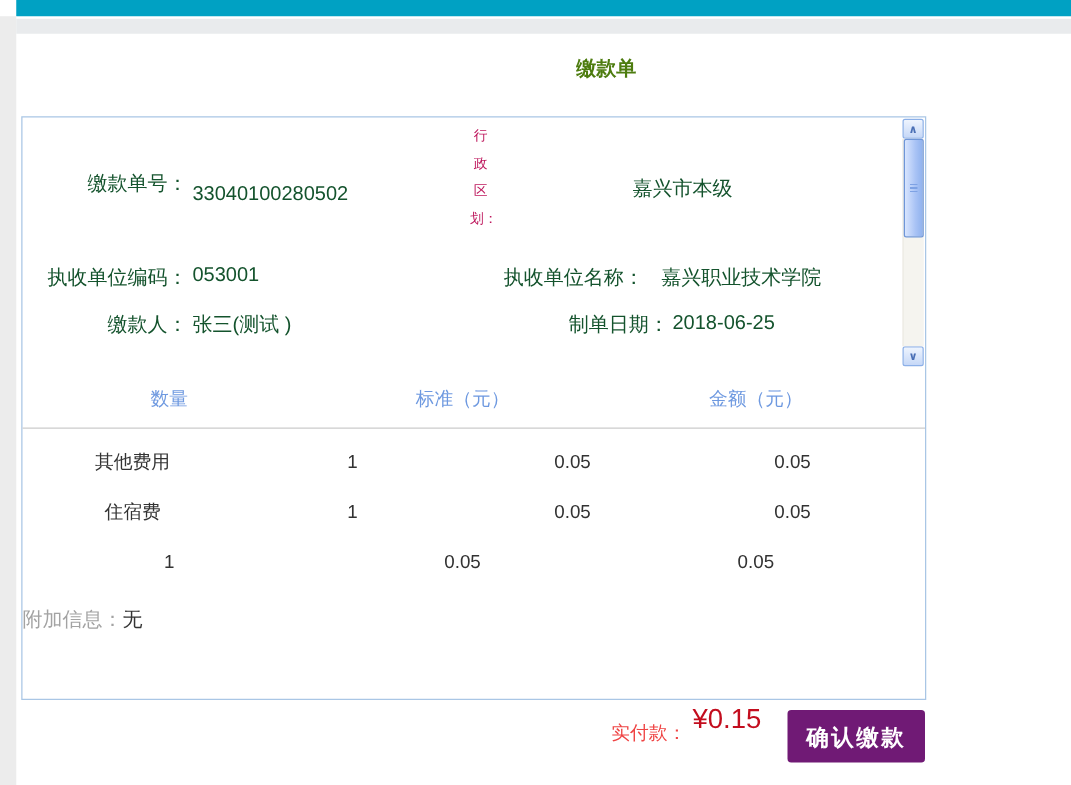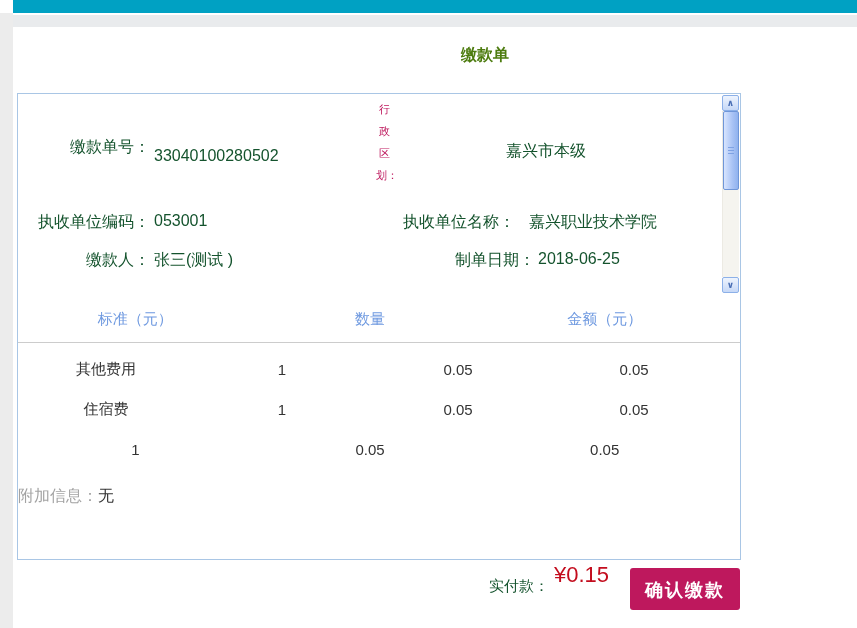--- a/index.html
+++ b/index.html
@@ -42,23 +42,23 @@
   .thead .cell,.trow .cell{flex:1;text-align:center;}
   .tdivider{left:0;top:248px;width:722px;border-top:1px solid #cccccc;}
   .tbody{left:0;top:255px;width:704px;font-size:15px;color:#333;}
   .trow{display:flex;align-items:center;height:40px;}
 
   .extra{left:0;top:392px;font-size:16px;white-space:nowrap;}
   .extra .elabel{color:#a3a3a3;}
   .extra .evalue{color:#333;}
 
   
-  .paid-label{left:489px;top:577px;font-size:15px;color:#14532d;}
+  .paid-label{left:489px;top:577px;font-size:15px;color:#ef4444;}
   .paid-amount{left:554px;top:562px;font-size:22px;color:#c30d1e;}
-  .confirm-btn{left:630px;top:568px;width:110px;height:42px;background:#be185d;border:none;
+  .confirm-btn{left:630px;top:568px;width:110px;height:42px;background:#701a75;border:none;
                border-radius:3px;color:#fff;font-size:18px;font-weight:bold;letter-spacing:2px;
                line-height:42px;text-align:center;cursor:pointer;
                font-family:"Liberation Sans","DejaVu Sans",sans-serif;}
 </style>
 </head>
 <body>
 
 <div class="stage">
 
   <div class="abs topbar"></div>
@@ -95,22 +95,22 @@
         <div class="sthumb">
           <div class="sgrip"></div>
         </div>
       </div>
       <div class="sbtn">
         <span>∨</span>
       </div>
     </div>
 
     <div class="abs thead">
+      <div class="cell">数量</div>
       <div class="cell">标准（元）</div>
-      <div class="cell">数量</div>
       <div class="cell">金额（元）</div>
     </div>
     <div class="abs tdivider"></div>
 
     <div class="abs tbody">
       <div class="trow">
         <div class="cell">其他费用</div>
         <div class="cell">1</div>
         <div class="cell">0.05</div>
         <div class="cell">0.05</div>

